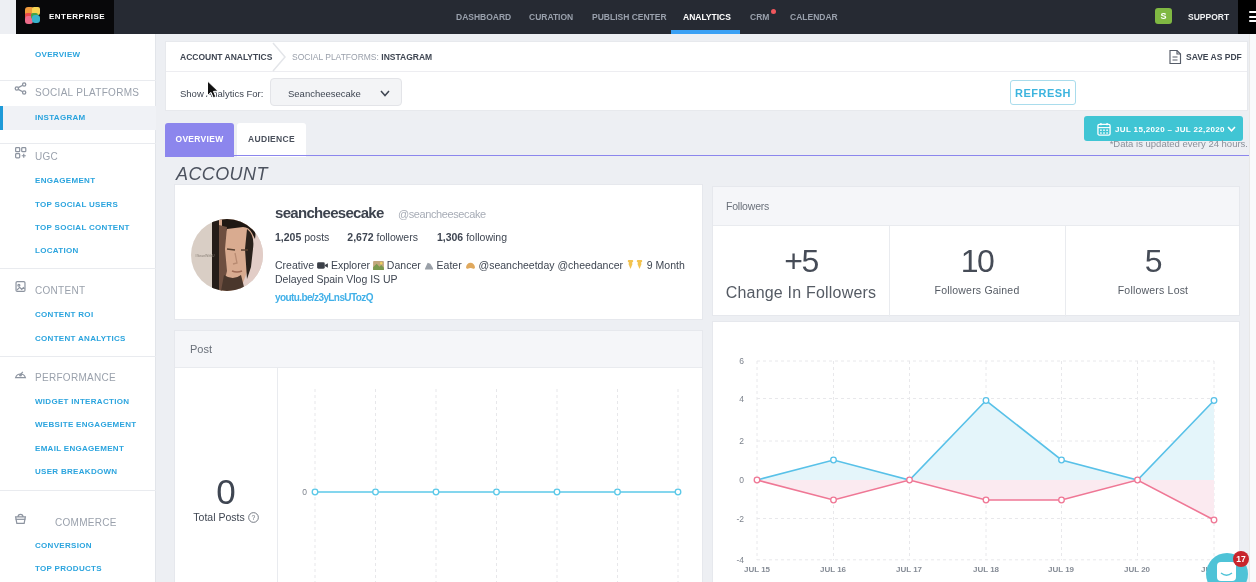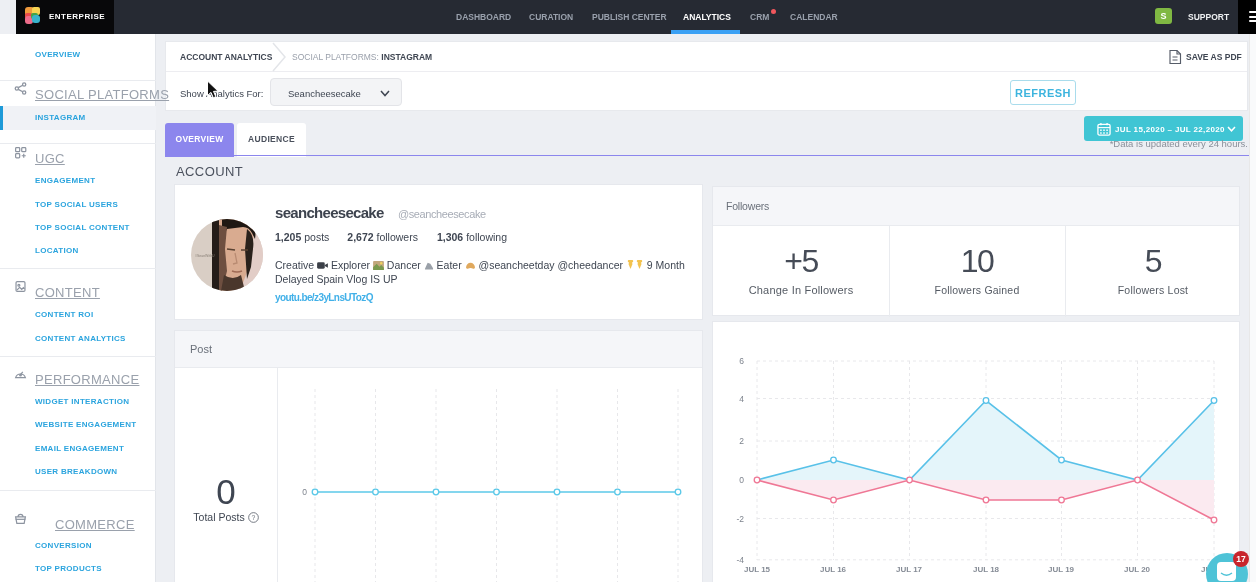--- a/index.html
+++ b/index.html
@@ -12,21 +12,21 @@
 .nav { position:absolute; top:0; height:34px; line-height:34px; color:#99a0ac; font-size:8.5px; letter-spacing:0px; font-weight:bold; }
 .nav.active { color:#ffffff; }
 #navline { position:absolute; left:655px; top:30px; width:69px; height:4px; background:#3aa0f4; }
 #crmdot { position:absolute; left:755px; top:9px; width:5px; height:5px; border-radius:50%; background:#f0575d; }
 #sbox { position:absolute; left:1139px; top:8px; width:17px; height:16px; border-radius:3px; background:#80b843; color:#fff; font-size:9px; font-weight:bold; text-align:center; line-height:16px; }
 #hambox { position:absolute; left:1222px; top:0; width:34px; height:34px; background:#000; }
 #hambox i { position:absolute; left:11px; width:16px; height:2px; background:#fff; border-radius:1px; }
 #sidebar { position:absolute; left:0; top:34px; width:156px; height:548px; background:#fff; border-right:1px solid #e2e5ea; z-index:30; }
 .sdiv { position:absolute; left:0; width:156px; height:1px; background:#e9ebef; }
 .slink { position:absolute; left:35px; color:#2ba4de; font-size:8px; font-weight:bold; letter-spacing:0.3px; white-space:nowrap; }
-.shead { position:absolute; left:35px; color:#9aa1ac; font-size:13px; letter-spacing:0.3px; white-space:nowrap;text-decoration:underline; }
+.shead { position:absolute; left:35px; color:#9aa1ac; font-size:10px; letter-spacing:0.3px; white-space:nowrap; }
 .sicon { position:absolute; left:14px; width:13px; height:13px; }
 #instabg { position:absolute; left:0; top:72px; width:156px; height:24px; background:#f0f2f6; }
 #instabar { position:absolute; left:0; top:72px; width:3px; height:24px; background:#1e9ad8; }
 #scrollstrip { position:absolute; left:1249px; top:34px; width:7px; height:548px; background:#f9fafb; border-left:1px solid #e8e8e8; }
 #ctrlcard { position:absolute; left:165px; top:41px; width:1083px; height:70px; background:#fff; border:1px solid #e7e9ed; }
 #bcrow { position:absolute; left:0; top:0; width:1081px; height:30px; border-bottom:1px solid #ededf1; }
 .tab { position:absolute; top:123px; height:33.5px; line-height:32px; text-align:center; font-size:8.5px; font-weight:bold; letter-spacing:0.3px; border-radius:3px 3px 0 0; }
 #tabline { position:absolute; left:165px; top:154.7px; width:1084px; height:1.8px; background:#8c86ed; }
 .card { position:absolute; background:#fff; border:1px solid #e6e8ed; }
 .cardhead { position:absolute; left:0; top:0; right:0; background:#f5f6f9; border-bottom:1px solid #e9ebef; color:#6a707a; }
@@ -163,21 +163,21 @@
 
 <svg style="position:absolute;left:206px;top:80px;z-index:60;" width="14" height="20" viewBox="0 0 14 20">
     <path d="M1.5 1 L1.5 15.5 L5 12.4 L7.3 17.8 L9.8 16.7 L7.5 11.4 L12 11.1 Z" fill="#111" stroke="#fff" stroke-width="1"></path>
   </svg>
 
 <div class="tab" style="left:165px;width:69px;background:#8c86ed;color:#fff;">OVERVIEW</div>
 <div class="tab" style="left:237px;width:69px;background:#fff;color:#4a505c;">AUDIENCE</div>
 <div id="tabline"></div>
 <div style="position:absolute;left:0px;top:138px;width:1249px;text-align:right;font-size:9.5px;color:#8a909a;"><span style="padding-right:1px;">*Data is updated every 24 hours.</span></div>
 
-<div style="position:absolute;left:176px;top:164px;font-size:13px;color:#4c525e;letter-spacing:0.4px;">ACCOUNT</div>
+<div style="position:absolute;left:176px;top:164px;font-size:18px;color:#4c525e;letter-spacing:0.4px;font-style:italic;">ACCOUNT</div>
 <div class="card" id="acctcard" style="left:174px;top:184px;width:529px;height:136px;">
   <svg style="position:absolute;left:16px;top:34px;" width="72" height="72" viewBox="0 0 72 72">
     <defs>
         <clipPath id="avc">
           <circle cx="36" cy="36" r="36"></circle>
         </clipPath>
       </defs>
     <g clip-path="url(#avc)">
       <rect width="72" height="72" fill="#d9cec5"></rect>
       <rect x="36" width="36" height="72" fill="#e2cdc7"></rect>
@@ -217,21 +217,21 @@
   <div style="position:absolute;left:100px;top:107px;font-size:10px;font-weight:bold;letter-spacing:-0.6px;color:#41b0e8;">youtu.be/z3yLnsUTozQ</div>
 </div>
 
 <div class="card" style="left:712px;top:186px;width:528px;height:130px;">
   <div class="cardhead" style="height:39px;line-height:39px;font-size:10.5px;letter-spacing:-0.2px;"><span style="margin-left:13px;">Followers</span></div>
   <div style="position:absolute;left:176px;top:39px;width:1px;height:91px;background:#e9ebef;"></div>
   <div style="position:absolute;left:352px;top:39px;width:1px;height:91px;background:#e9ebef;"></div>
   <div style="position:absolute;left:0;top:56px;width:176px;text-align:center;font-size:32px;letter-spacing:-1.5px;color:#464c57;">+5</div>
   <div style="position:absolute;left:176px;top:56px;width:176px;text-align:center;font-size:32px;letter-spacing:-1.5px;color:#464c57;">10</div>
   <div style="position:absolute;left:352px;top:56px;width:176px;text-align:center;font-size:32px;letter-spacing:-1.5px;color:#464c57;">5</div>
-  <div style="position:absolute;left:0;top:97px;width:176px;text-align:center;font-size:11px;letter-spacing:0.2px;color:#555b64;">Change In Followers</div>
+  <div style="position:absolute;left:0;top:97px;width:176px;text-align:center;font-size:16px;letter-spacing:0.2px;color:#555b64;">Change In Followers</div>
   <div style="position:absolute;left:176px;top:97px;width:176px;text-align:center;font-size:10.5px;letter-spacing:0.2px;color:#555b64;">Followers Gained</div>
   <div style="position:absolute;left:352px;top:97px;width:176px;text-align:center;font-size:10.5px;letter-spacing:0.2px;color:#555b64;">Followers Lost</div>
 </div>
 
 <div class="card" style="left:174px;top:330px;width:529px;height:252px;border-bottom:none;">
   <div class="cardhead" style="height:37px;line-height:37px;font-size:11px;"><span style="margin-left:15px;">Post</span></div>
   <div style="position:absolute;left:102px;top:37px;width:1px;height:215px;background:#e9ebef;"></div>
   <div style="position:absolute;left:0;top:141px;width:102px;text-align:center;font-size:35px;color:#3f4652;">0</div>
   <div style="position:absolute;left:0;top:180px;width:102px;text-align:center;font-size:10.5px;color:#3f4652;">Total Posts <svg width="11" height="11" viewBox="0 0 12 12" style="vertical-align:-2px;">
         <circle cx="6" cy="6" r="5.3" fill="none" stroke="#6a707a" stroke-width="1"></circle>

